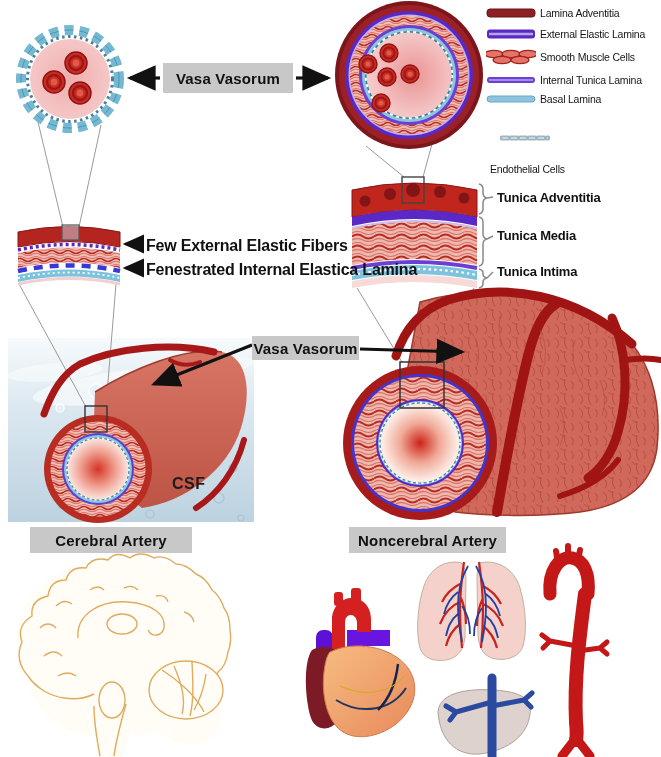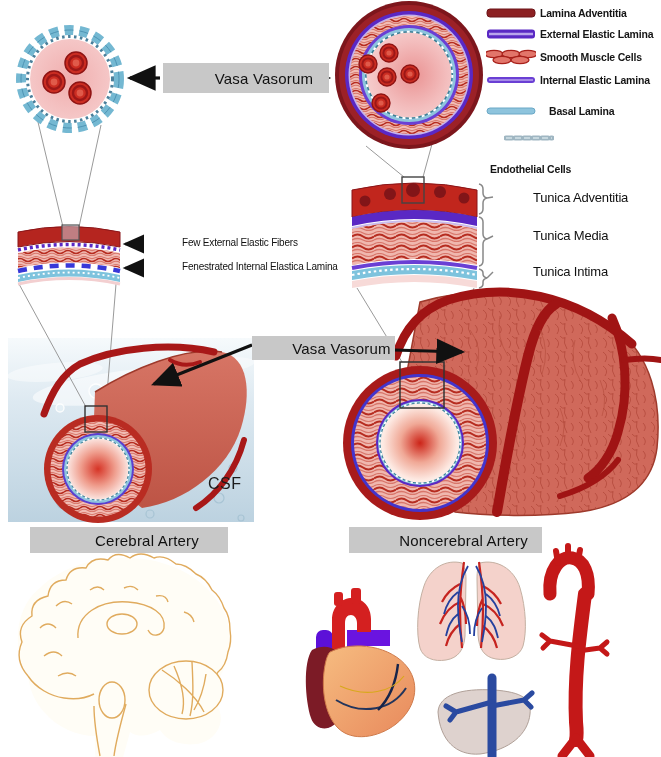--- a/index.html
+++ b/index.html
@@ -1,33 +1,33 @@
 <!DOCTYPE html>
 <html><head>
 <meta charset="utf-8">
 <style>
   html,body{margin:0;padding:0;background:#fff;}
   .stage{
     position:relative;width:661px;height:757px;overflow:hidden;
     font-family:"Liberation Sans",sans-serif;background:#fff;
   }
   .stage svg.art{position:absolute;left:0;top:0;}
-  .lbl{position:absolute;color:#111;font-weight:normal;white-space:nowrap;padding-left:36px;}
+  .lbl{position:absolute;color:#111;font-weight:bold;white-space:nowrap;}
   .graybox{
     background:#c8c8c8;display:flex;align-items:center;justify-content:center;
     font-size:15px;letter-spacing:.2px;
   }
-  .annot{font-size:10px;letter-spacing:-.2px;}
+  .annot{font-size:16px;letter-spacing:-.2px;}
   .tunica{font-size:13px;letter-spacing:-.2px;}
   .csf{font-size:16px;letter-spacing:.5px;color:#1c1c1c;text-align:center;}
   .legend{position:absolute;left:486px;top:0;width:175px;}
   .legend-row{position:absolute;left:0;display:flex;align-items:center;height:18px;}
   .legend-row .sw{width:50px;height:16px;flex:0 0 50px;}
   .legend-row .lg-label{
-    margin-left:4px;font-size:10.5px;font-weight:bold;color:#151515;
+    margin-left:4px;font-size:10.5px;font-weight:normal;color:#151515;
     letter-spacing:-0.2px;white-space:nowrap;
   }
 </style>
 </head>
 <body>
 
 <div class="stage">
 
 <svg class="art" width="661" height="757" viewBox="0 0 661 757">
   <defs>
@@ -363,23 +363,23 @@
             <ellipse cx="34" cy="11" rx="9" ry="3.6"></ellipse>
       </g>
     </svg>
     <span class="lg-label">Smooth Muscle Cells</span>
   </div>
   <div class="legend-row" style="top:71px;">
     <svg class="sw" viewBox="0 0 50 16">
           <rect x="1" y="5" width="48" height="6" rx="3" fill="#6a3fd4"></rect>
           <line x1="3" y1="8" x2="47" y2="8" stroke="#b9a4ec" stroke-width="1.4"></line>
         </svg>
-    <span class="lg-label">Internal Elastic Lamina</span>
-  </div>
-  <div class="legend-row" style="top:102px;gap:9px;">
+    <span class="lg-label">Internal Tunica Lamina</span>
+  </div>
+  <div class="legend-row" style="top:90px;">
     <svg class="sw" viewBox="0 0 50 16">
           <rect x="1" y="5" width="48" height="6" rx="3" fill="#8ec4dd" stroke="#6aa8c6" stroke-width="1"></rect>
         </svg>
     <span class="lg-label">Basal Lamina</span>
   </div>
   <div class="legend-row" style="top:113px;flex-direction:column;">
     <svg class="sw" viewBox="0 0 50 16">
           <line x1="2" y1="8" x2="48" y2="8" stroke="#9fb6c2" stroke-width="5" stroke-dasharray="6 3" stroke-linecap="round"></line>
           <line x1="2" y1="8" x2="48" y2="8" stroke="#d4e2e8" stroke-width="1.6" stroke-dasharray="6 3"></line>
         </svg>

